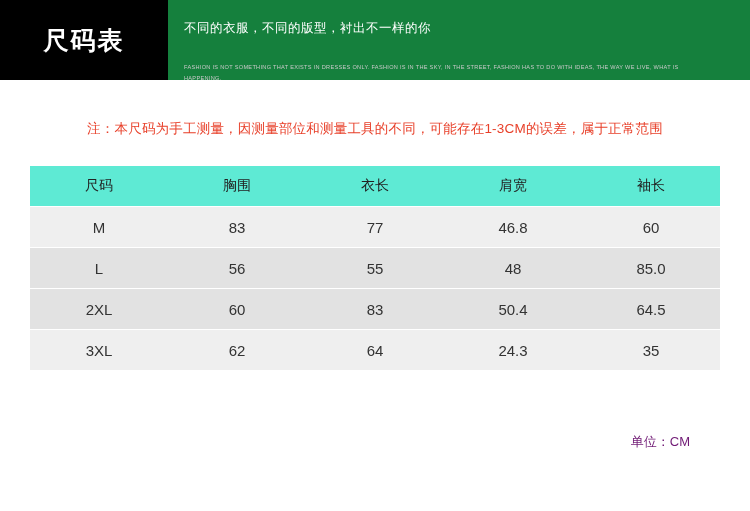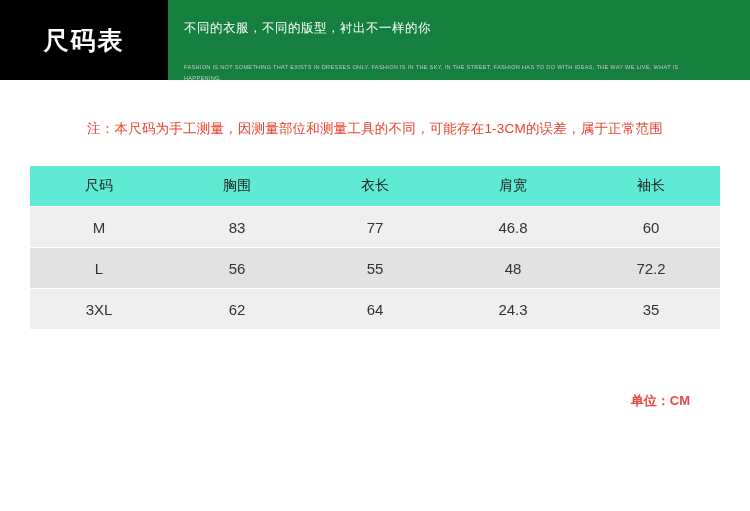--- a/index.html
+++ b/index.html
@@ -101,22 +101,21 @@
   tr.row-head { background: #5eead4; }
   tr.row-odd  { background: #efefef; }
   tr.row-even { background: #e2e2e2; }
 
   
   .unit {
     margin-top: 62px;
     padding-right: 60px;
     text-align: right;
     font-size: 13px;
-    color: #ef4444;
-    font-weight: bold;
+    color: #701a75;
   }
 </style>
 </head>
 <body>
 
 <div class="page">
 
   <div class="header">
     <div class="header-black">
       <span class="header-title">尺码表</span>
@@ -146,21 +145,28 @@
           <td>83</td>
           <td>77</td>
           <td>46.8</td>
           <td>60</td>
         </tr>
         <tr class="row-even">
           <td>L</td>
           <td>56</td>
           <td>55</td>
           <td>48</td>
-          <td>72.2</td>
+          <td>85.0</td>
+        </tr>
+        <tr class="row-even">
+          <td>2XL</td>
+          <td>60</td>
+          <td>83</td>
+          <td>50.4</td>
+          <td>64.5</td>
         </tr>
         <tr class="row-odd">
           <td>3XL</td>
           <td>62</td>
           <td>64</td>
           <td>24.3</td>
           <td>35</td>
         </tr>
       </tbody>
     </table>

